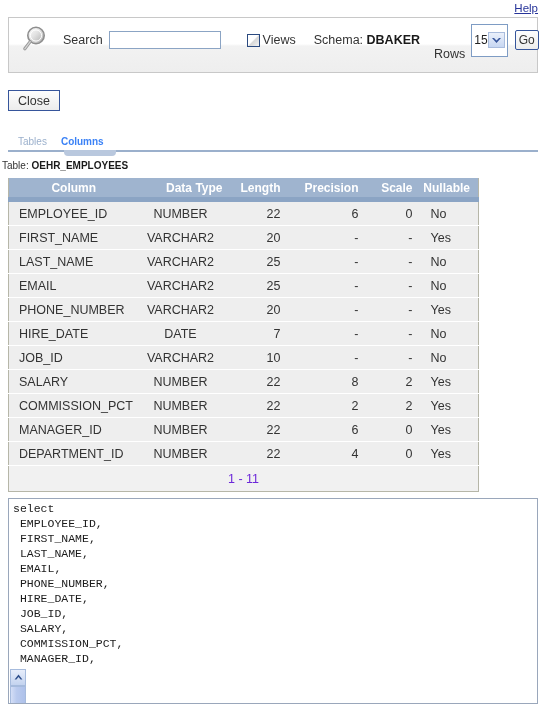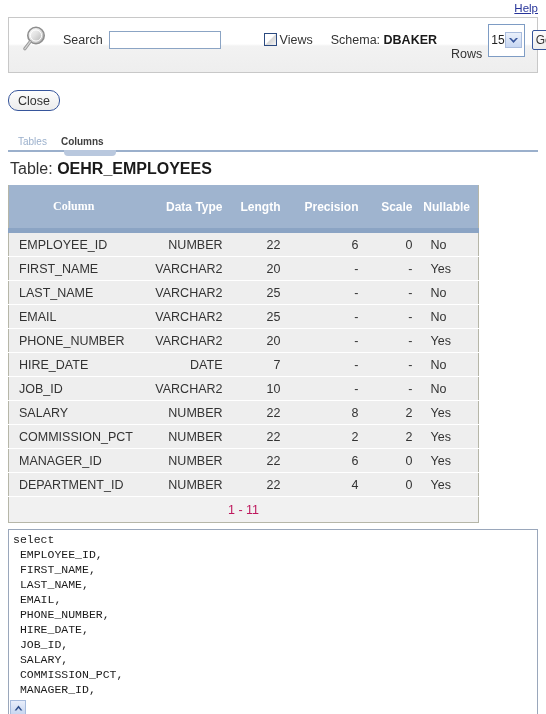--- a/index.html
+++ b/index.html
@@ -69,22 +69,22 @@
     background: #ffffff;
     font-family: "Liberation Sans", sans-serif;
     font-size: 12px;
     color: #222;
     padding: 0 2px;
     box-sizing: border-box;
     outline: none;
   }
   .views-wrap {
     display: flex;
-    align-items: flex-start;
-    margin-left: 43px;
+    align-items: flex-end;
+    margin-left: 26px;
   }
   .views-check {
     width: 13px;
     height: 13px;
     border: 1px solid #2b4a80;
     background: linear-gradient(135deg, #ffffff 0%, #ffffff 45%, #d8d8d8 55%, #f4f4f4 100%);
     box-sizing: border-box;
     margin-right: 3px;
     cursor: pointer;
   }
@@ -141,21 +141,21 @@
 
   
   .close-row {
     padding: 17px 0 0 8px;
   }
   .close-btn {
     height: 21px;
     min-width: 48px;
     padding: 0 9px;
     border: 1px solid #36559b;
-    border-radius: 10px;
+    border-radius: 0;
     background: linear-gradient(to bottom, #fdfdfd 0%, #ececec 100%);
     font-family: "Liberation Sans", sans-serif;
     font-size: 12.5px;
     color: #333;
     cursor: pointer;
     box-sizing: border-box;
   }
 
   
   .tabs-wrap {
@@ -168,41 +168,41 @@
     height: 19px;
     padding-left: 3px;
   }
   .tab {
     font-size: 10px;
     padding: 0 7px 0 7px;
     cursor: pointer;
     white-space: nowrap;
   }
   .tab.inactive { color: #9bb0cc; }
-  .tab.active { color: #404040; font-weight: bold; position: relative; }
+  .tab.active { color: #3b82f6; font-weight: bold; position: relative; }
   .tabs-rule {
     height: 2px;
     background: #9bb0cc;
     margin-top: 3px;
     position: relative;
   }
   .tab-nub {
     position: absolute;
     top: 0px;
     left: 56px;
     width: 52px;
     height: 6px;
     background: #b9c8de;
     border-radius: 0 0 4px 4px;
   }
 
   
   .table-title {
-    margin: 8px 0 0 10px;
-    font-size: 16px;
+    margin: 8px 0 0 2px;
+    font-size: 10px;
     color: #333;
   }
   .table-title .tname { font-weight: bold; color: #1a1a1a; }
 
   
   .report {
     margin: 7px 0 0 8px;
     width: 470px;
     border-collapse: collapse;
     border-left: 1px solid #b6b6a8;
@@ -216,51 +216,50 @@
     font-size: 12px;
     font-weight: bold;
     height: 19px;
     padding: 0 8px 0 0;
     text-align: right;
     border-bottom: 5px solid #8ba4c4;
     white-space: nowrap;
   }
   .report thead th.first {
     text-align: center;
-    padding: 12px;
-    font-family: Liberation Serif, serif;
+    padding: 0;
   }
   .report tbody td {
     background: #eeeeee;
     height: 23px;
     font-size: 12.5px;
     color: #333333;
     border-bottom: 1px solid #ffffff;
     padding: 0 8px 0 0;
     text-align: right;
     white-space: nowrap;
     overflow: hidden;
   }
   .report tbody td.colname {
     text-align: left;
     padding-left: 10px;
   }
   .report tbody td.dtype {
-    text-align: right;
+    text-align: center;
     padding-left: 0;
   }
   .report tbody td.nullable {
     text-align: left;
     padding-left: 10px;
   }
   .report tfoot td {
     background: #f1f1f1;
     height: 23px;
     font-size: 12.5px;
-    color: #be185d;
+    color: #6d28d9;
     text-align: center;
     border-top: 1px solid #d6d6d6;
   }
 
   
   .c-col  { width: 130px; }
   .c-type { width: 92px; }
   .c-len  { width: 58px; }
   .c-prec { width: 78px; }
   .c-scal { width: 54px; }

